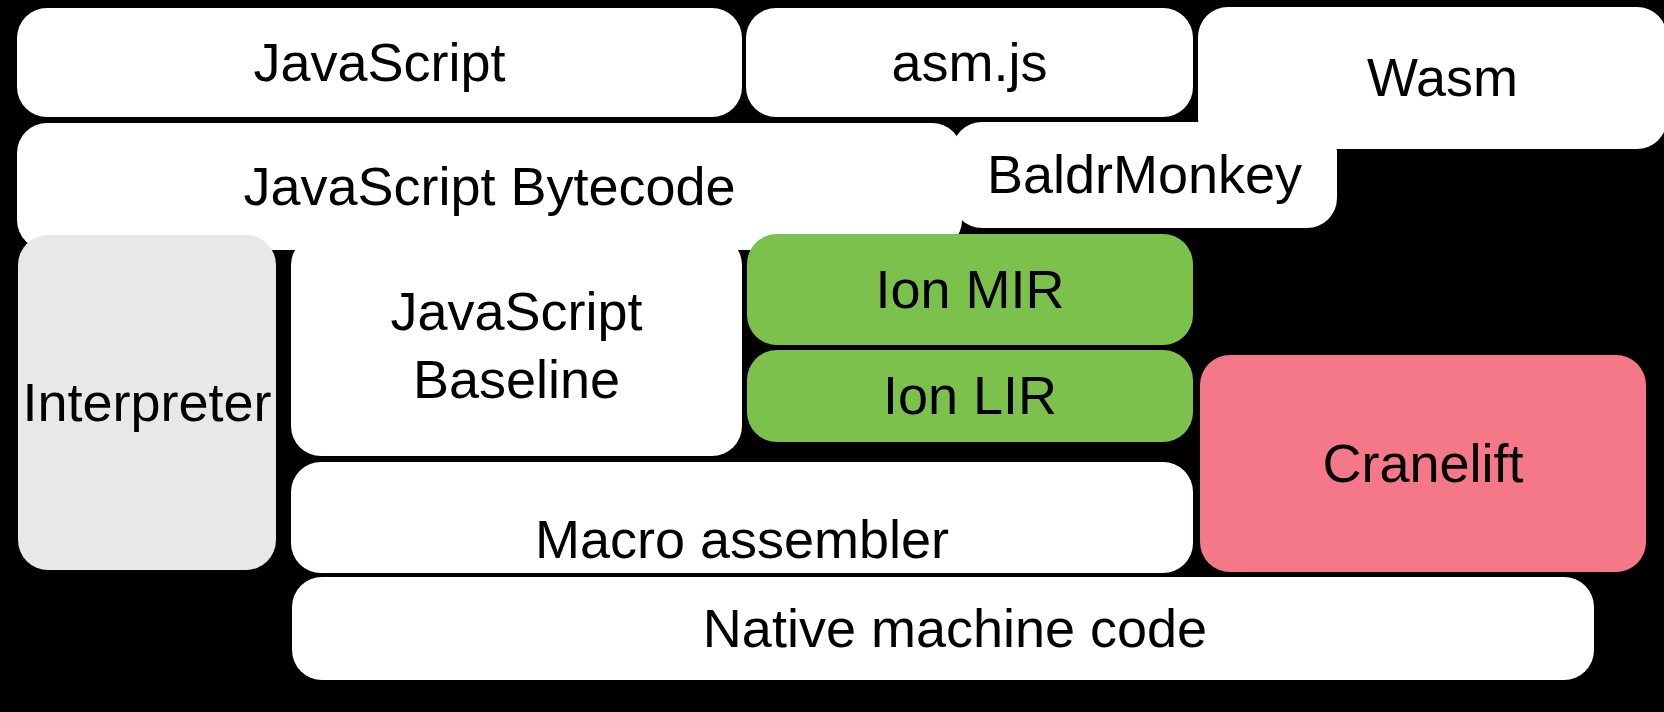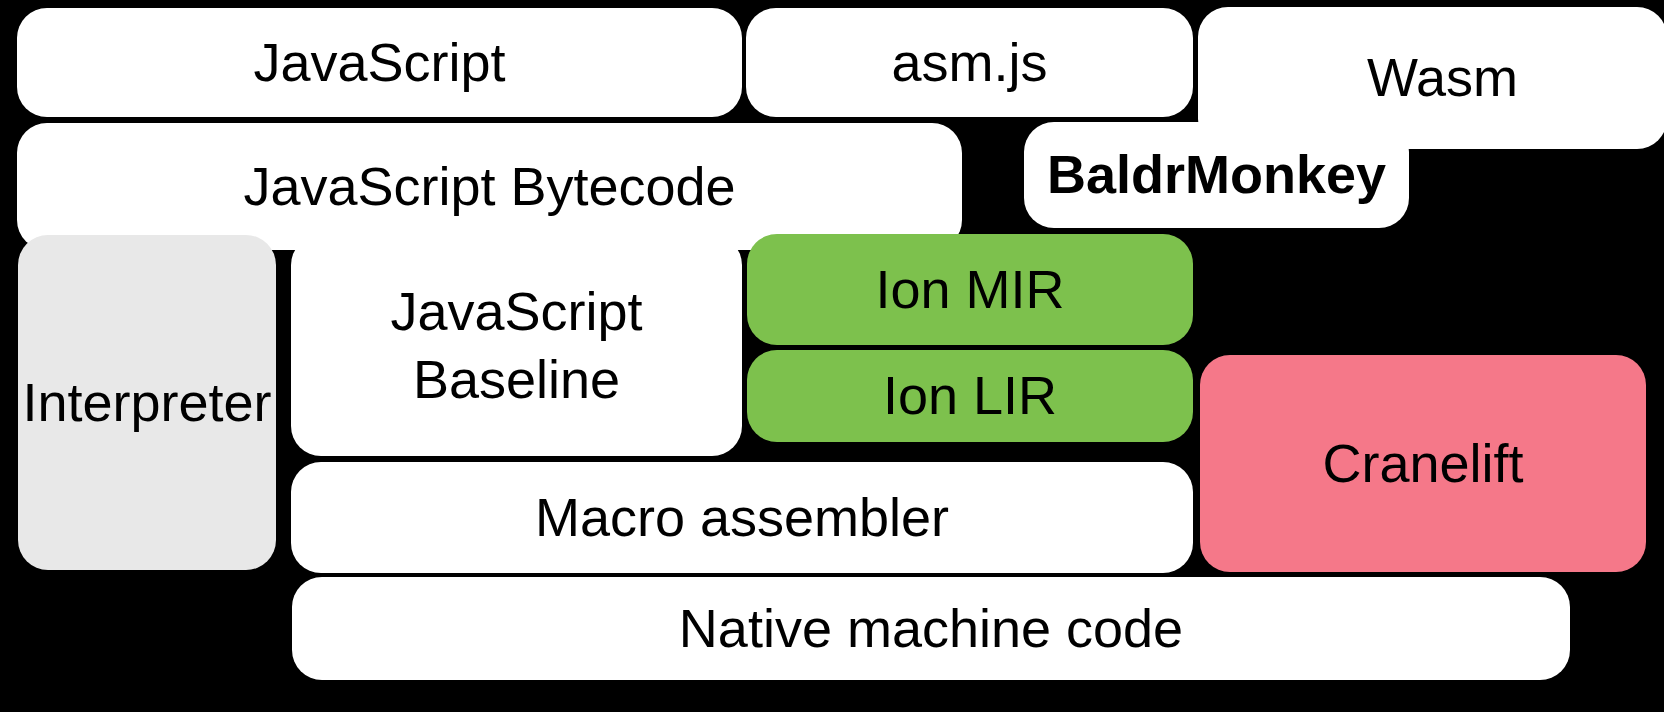--- a/index.html
+++ b/index.html
@@ -27,28 +27,28 @@
     line-height: 1.25;
     background: #ffffff;
   }
   .lbl { display: block; }
 
   
   .b-javascript          { left: 17px;   top: 8px;   width: 725px;  height: 109px; }
   .b-asmjs               { left: 746px;  top: 8px;   width: 447px;  height: 109px; }
   .b-wasm                { left: 1198px; top: 7px;   width: 449px;  height: 142px; padding-left: 20px; }
   .b-js-bytecode         { left: 17px;   top: 123px; width: 945px;  height: 127px; }
-  .b-baldrmonkey         { left: 1024px;  top: 122px; width: 385px;  height: 106px; font-weight: bold; }
+  .b-baldrmonkey         { left: 952px;  top: 122px; width: 385px;  height: 106px; }
   .b-interpreter         { left: 18px;   top: 235px; width: 258px;  height: 335px; }
   .b-js-baseline         { left: 291px;  top: 235px; width: 451px;  height: 221px; }
   .b-ion-mir             { left: 747px;  top: 234px; width: 446px;  height: 111px; }
   .b-ion-lir             { left: 747px;  top: 350px; width: 446px;  height: 92px; }
   .b-cranelift           { left: 1200px; top: 355px; width: 446px;  height: 217px; }
   .b-macro-assembler     { left: 291px;  top: 462px; width: 902px;  height: 111px; }
-  .b-native-machine-code { left: 292px;  top: 577px; width: 1278px; height: 103px; }
+  .b-native-machine-code { left: 292px;  top: 577px; width: 1278px; height: 103px; padding-left: 24px; }
 </style>
 </head>
 <body>
 
 <div class="stage">
 
   <div class="box b-javascript" style="background: rgb(255, 255, 255);">
     <span class="lbl">JavaScript</span>
   </div>
 
@@ -84,21 +84,21 @@
   </div>
 
   <div class="box b-ion-lir" style="background: rgb(125, 193, 77);">
     <span class="lbl">Ion LIR</span>
   </div>
 
   <div class="box b-cranelift" style="background: rgb(245, 120, 137);">
     <span class="lbl">Cranelift</span>
   </div>
 
-  <div class="box b-macro-assembler" style="background: rgb(255, 255, 255);">
+  <div class="box b-macro-assembler" style="background: rgb(255, 255, 255); align-items: flex-end;">
     <span class="lbl">Macro assembler</span>
   </div>
 
   <div class="box b-native-machine-code" style="background: rgb(255, 255, 255);">
     <span class="lbl">Native machine code</span>
   </div>
 
 </div>
 
 </body></html>

